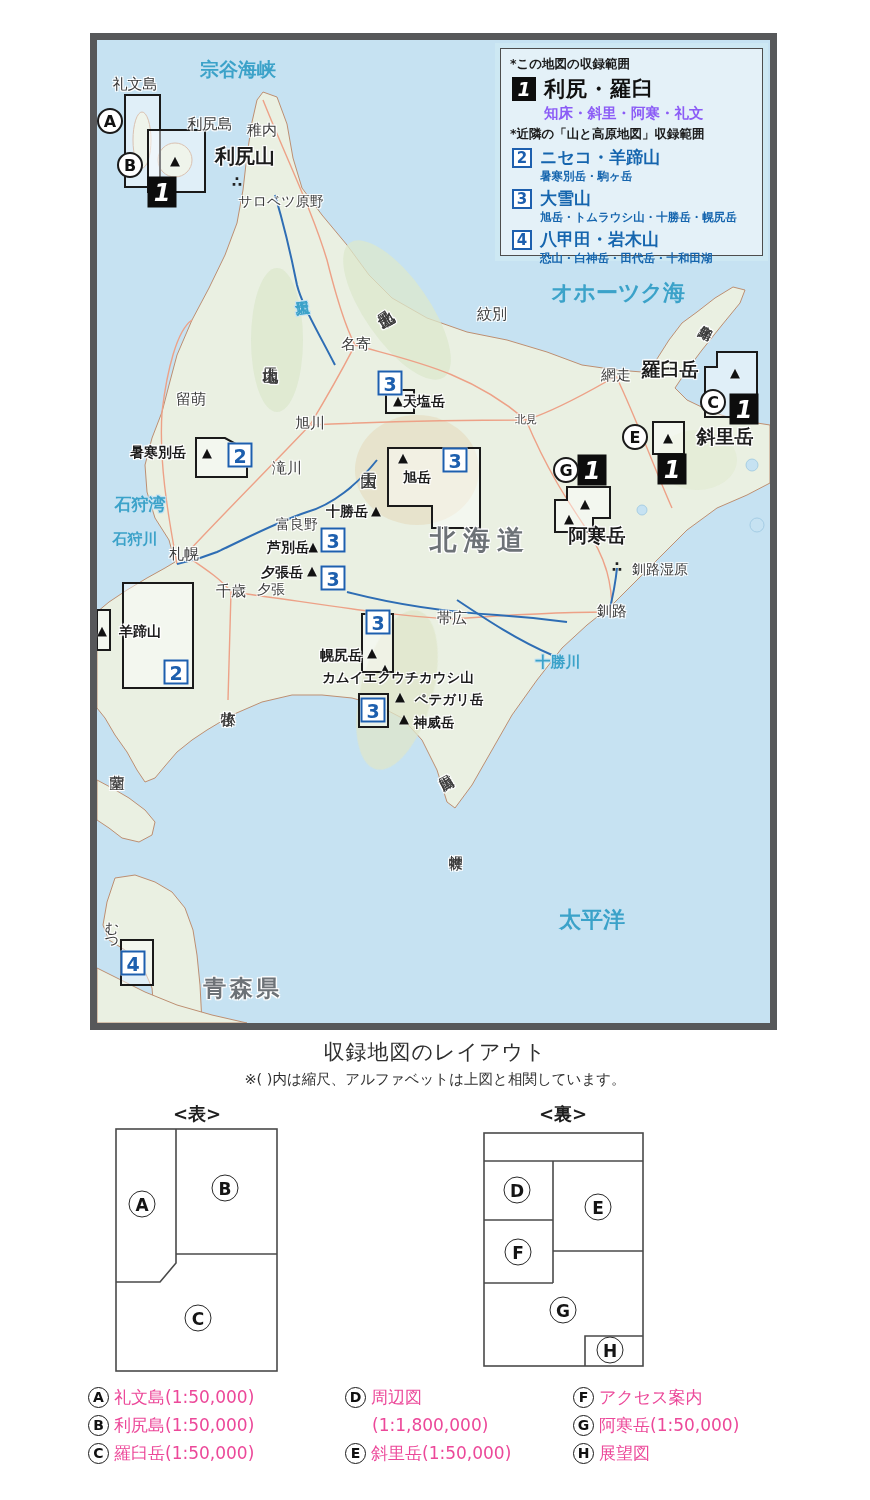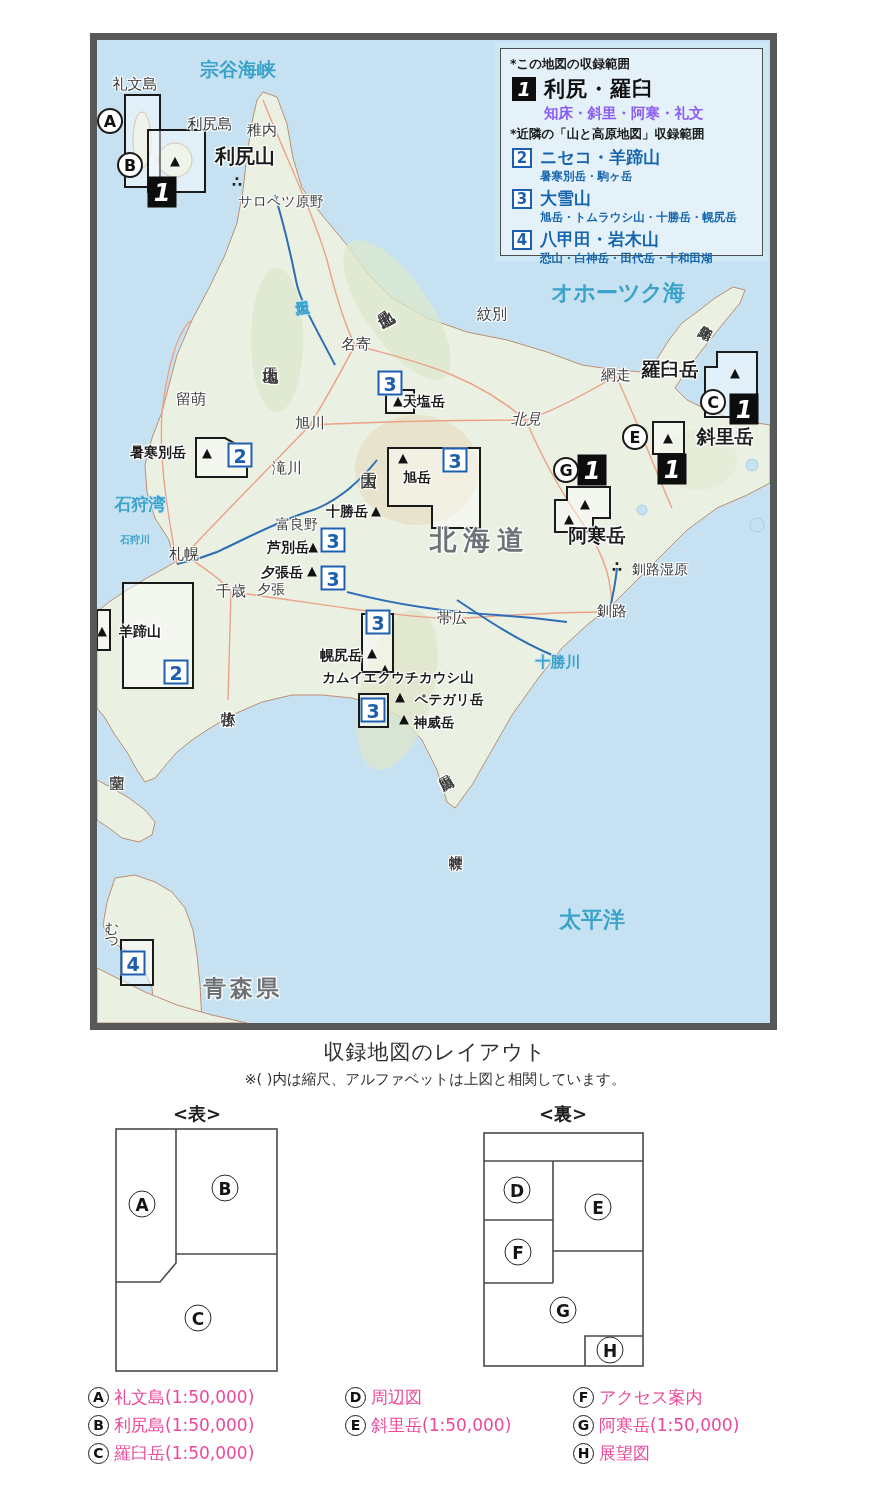--- a/index.html
+++ b/index.html
@@ -182,38 +182,38 @@
       <div class="peak" style="left: 571px; top: 397px;">▲</div>
       <div class="peak" style="left: 472px; top: 478px;">▲</div>
       <div class="peak" style="left: 488px; top: 463px;">▲</div>
       <div class="wet" style="left: 140px; top: 142px;">∴</div>
       <div class="wet" style="left: 520px; top: 527px;">∴</div>
     </div>
   <div id="label-layer" class="abs" style="left:0;top:0;width:646px;height:983px;">
       <div class="lbl sea" style="left: 141px; top: 30px; font-size: 19px; transform: translate(-50%, -50%);">宗谷海峡</div>
       <div class="lbl sea" style="left: 503px; top: 253px; font-size: 22px; transform: translate(-50%, -50%); margin-left: 18px;">オホーツク海</div>
       <div class="lbl sea" style="left: 43px; top: 465px; font-size: 17px; transform: translate(-50%, -50%);">石狩湾</div>
-      <div class="lbl sea" style="left: 38px; top: 500px; font-size: 10px; transform: translate(-50%, -50%);">石狩川</div>
+      <div class="lbl sea" style="left: 38px; top: 500px; font-size: 15px; transform: translate(-50%, -50%);">石狩川</div>
       <div class="lbl sea vert" style="left: 203px; top: 250px; font-size: 14px; transform: translate(-50%, -50%) rotate(-8deg);">天塩川</div>
       <div class="lbl sea" style="left: 461px; top: 623px; font-size: 15px; transform: translate(-50%, -50%);">十勝川</div>
       <div class="lbl sea" style="left: 495px; top: 880px; font-size: 22px; transform: translate(-50%, -50%);">太平洋</div>
       <div class="lbl" style="left: 38px; top: 45px; font-size: 15px; transform: translate(-50%, -50%);">礼文島</div>
       <div class="lbl" style="left: 113px; top: 85px; font-size: 15px; transform: translate(-50%, -50%);">利尻島</div>
       <div class="lbl" style="left: 165px; top: 91px; font-size: 15px; transform: translate(-50%, -50%);">稚内</div>
       <div class="lbl bold" style="left: 148px; top: 116px; font-size: 20px; transform: translate(-50%, -50%);">利尻山</div>
       <div class="lbl" style="left: 184px; top: 161px; font-size: 14px; transform: translate(-50%, -50%);">サロベツ原野</div>
       <div class="lbl vert" style="left: 277px; top: 262px; font-size: 16px; transform: translate(-50%, -50%) rotate(-33deg);">北見山地</div>
       <div class="lbl vert" style="left: 173px; top: 315px; font-size: 16px; transform: translate(-50%, -50%);">天塩山地</div>
       <div class="lbl" style="left: 259px; top: 305px; font-size: 15px; transform: translate(-50%, -50%);">名寄</div>
       <div class="lbl" style="left: 395px; top: 275px; font-size: 15px; transform: translate(-50%, -50%);">紋別</div>
       <div class="lbl" style="left: 94px; top: 360px; font-size: 15px; transform: translate(-50%, -50%);">留萌</div>
       <div class="lbl" style="left: 213px; top: 384px; font-size: 15px; transform: translate(-50%, -50%);">旭川</div>
       <div class="lbl" style="left: 190px; top: 429px; font-size: 15px; transform: translate(-50%, -50%);">滝川</div>
       <div class="lbl" style="left: 519px; top: 336px; font-size: 15px; transform: translate(-50%, -50%);">網走</div>
-      <div class="lbl" style="left: 429px; top: 380px; font-size: 15px; transform: translate(-50%, -50%); font-style: italic;">北見</div>
+      <div class="lbl" style="left: 429px; top: 380px; font-size: 11px; transform: translate(-50%, -50%);">北見</div>
       <div class="lbl vert" style="left: 617px; top: 277px; font-size: 14px; transform: translate(-50%, -50%) rotate(27deg);">知床半島</div>
       <div class="lbl bold" style="left: 573px; top: 330px; font-size: 19px; transform: translate(-50%, -50%); text-align: right;">羅臼岳</div>
       <div class="lbl bold" style="left: 628px; top: 397px; font-size: 19px; transform: translate(-50%, -50%);">斜里岳</div>
       <div class="lbl bold" style="left: 327px; top: 361px; font-size: 14px; transform: translate(-50%, -50%);">天塩岳</div>
       <div class="lbl bold" style="left: 61px; top: 412px; font-size: 14px; transform: translate(-50%, -50%);">暑寒別岳</div>
       <div class="lbl vert" style="left: 271px; top: 419px; font-size: 17px; transform: translate(-50%, -50%);">大雪山</div>
       <div class="lbl bold" style="left: 320px; top: 437px; font-size: 14px; transform: translate(-50%, -50%);">旭岳</div>
       <div class="lbl bold" style="left: 250px; top: 471px; font-size: 14px; transform: translate(-50%, -50%);">十勝岳</div>
       <div class="lbl" style="left: 200px; top: 484px; font-size: 14px; transform: translate(-50%, -50%);">富良野</div>
       <div class="lbl bold" style="left: 191px; top: 507px; font-size: 14px; transform: translate(-50%, -50%);">芦別岳</div>
@@ -318,20 +318,24 @@
       <div class="lcirc">C</div>
       <div class="ltext">羅臼岳(1:50,000)</div>
     </div>
   </div>
 <div class="list-col" id="list-col-1" style="left:345px;">
     <div class="list-row">
       <div class="lcirc">D</div>
       <div class="ltext">周辺図</div>
     </div>
     <div class="list-row">
+      <div class="lspacer"></div>
+      <div class="ltext">(1:1,800,000)</div>
+    </div>
+    <div class="list-row">
       <div class="lcirc">E</div>
       <div class="ltext">斜里岳(1:50,000)</div>
     </div>
   </div>
 <div class="list-col" id="list-col-2" style="left:573px;">
     <div class="list-row">
       <div class="lcirc">F</div>
       <div class="ltext">アクセス案内</div>
     </div>
     <div class="list-row">

